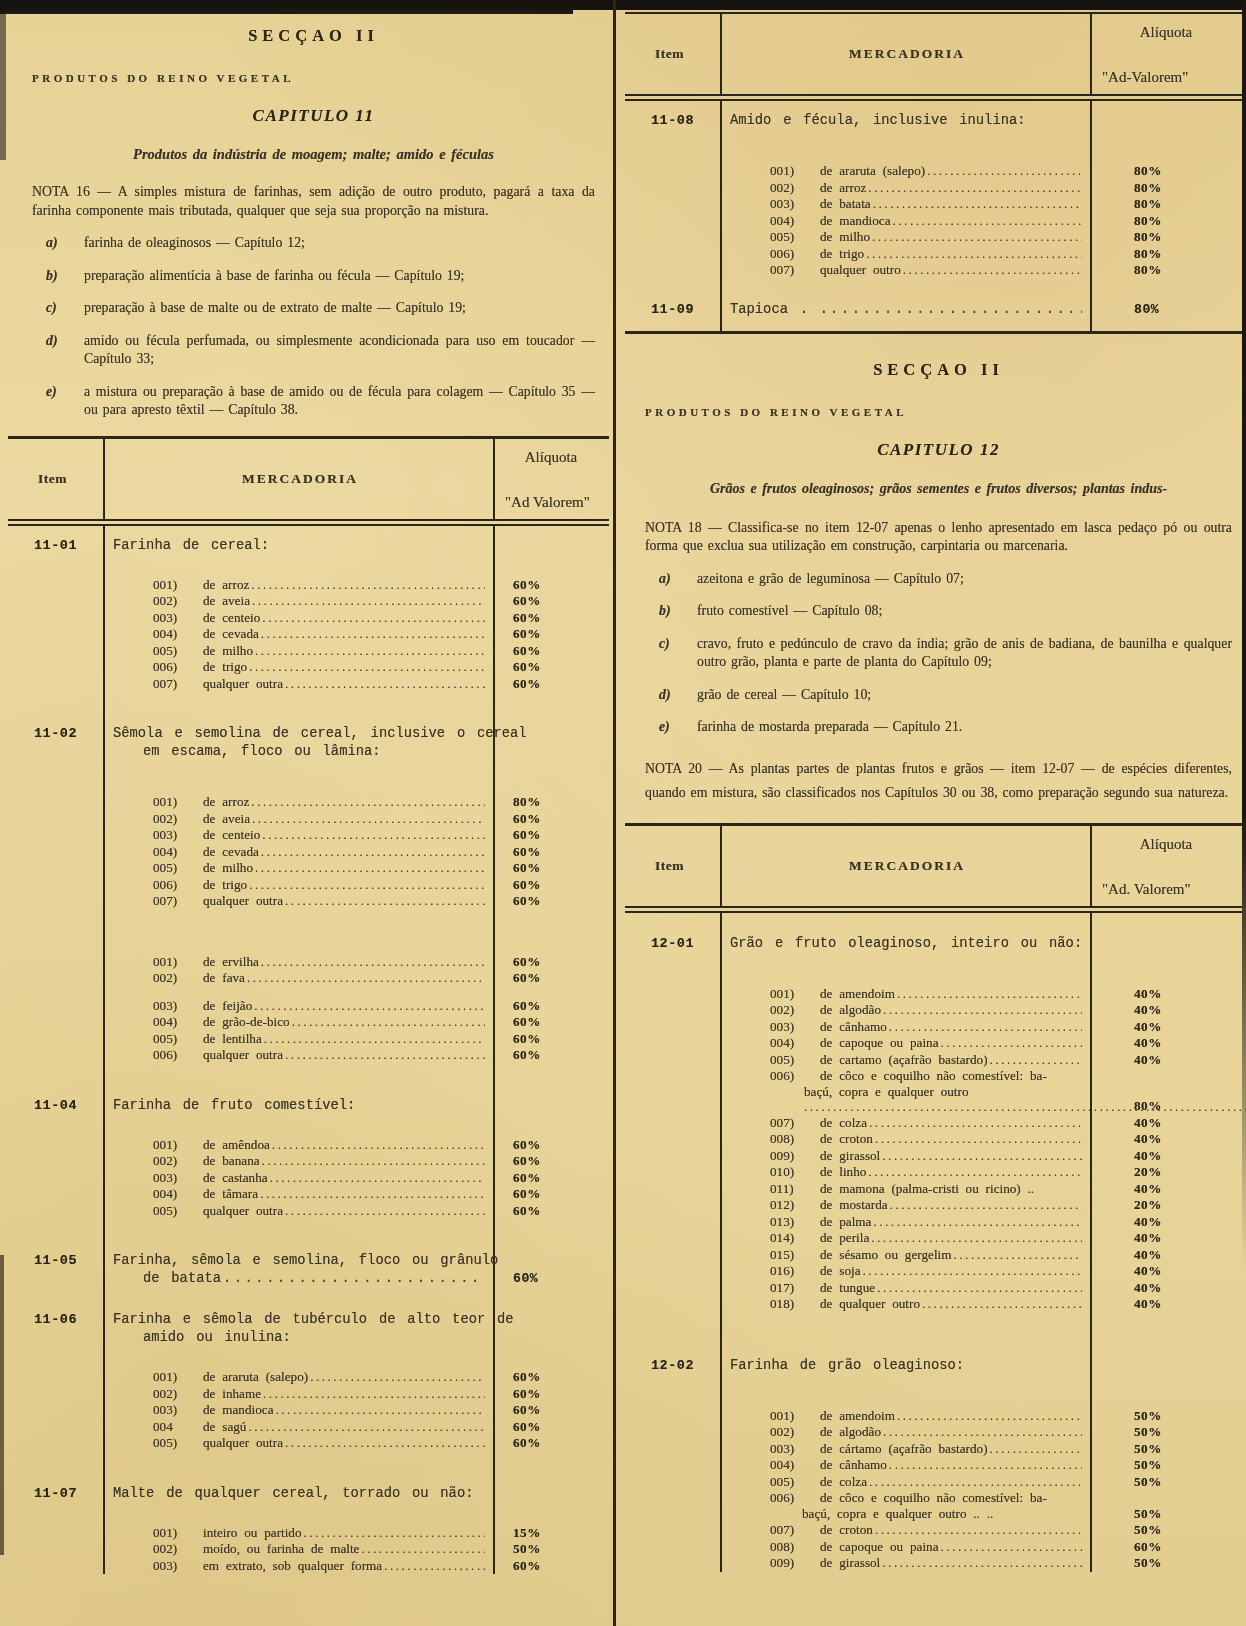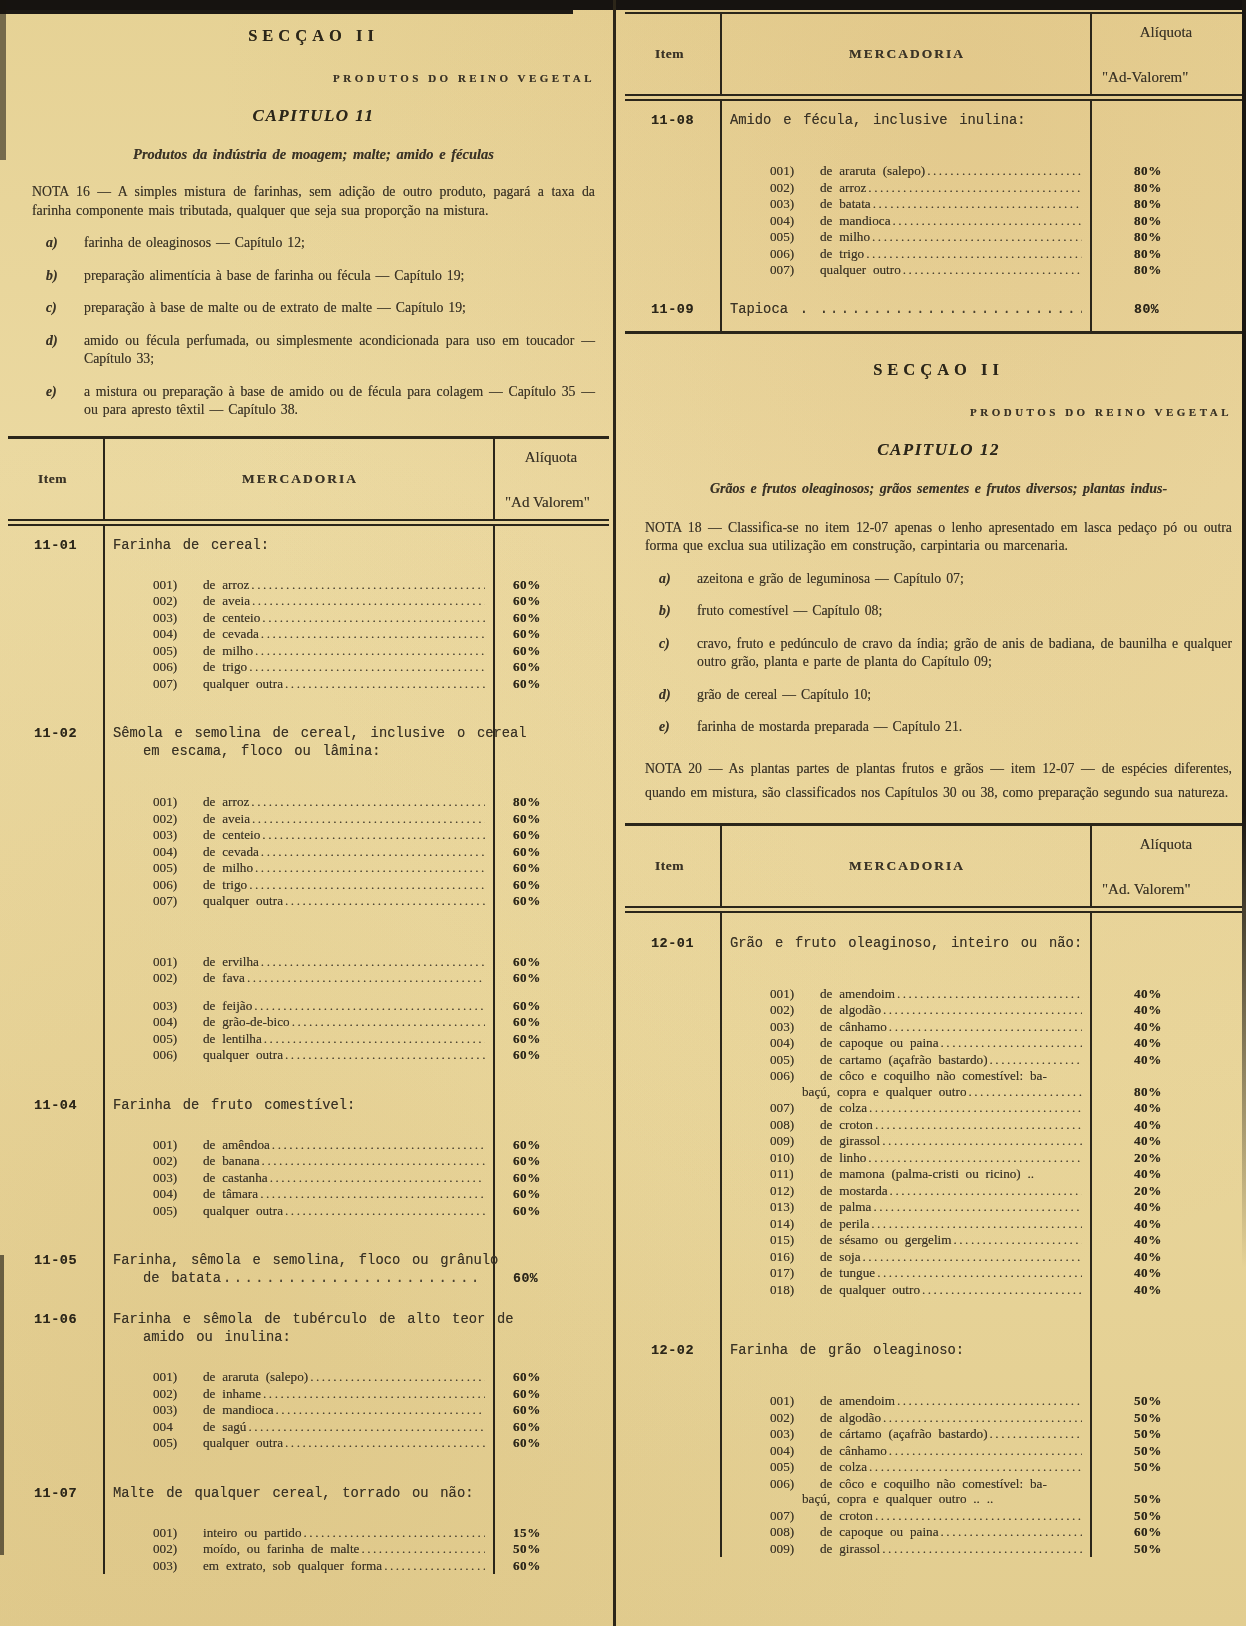--- a/index.html
+++ b/index.html
@@ -20,21 +20,21 @@
   .edge-l1{position:absolute;left:0;top:0;width:6px;height:160px;background:rgba(24,20,14,.55);}
   .edge-l2{position:absolute;left:0;top:1255px;width:4px;height:300px;background:rgba(24,20,14,.6);}
 
   .col{position:absolute;top:12px;}
   .col-left{left:8px;width:601px;}
   .col-right{left:625px;width:617px;}
   .pad{padding:0 14px 0 24px;}
   .padr{padding:0 10px 0 20px;}
 
   .sec-h1{text-align:center;font-weight:bold;font-size:16.5px;letter-spacing:5px;margin-top:14px;color:var(--ink-dk);}
-  .sec-h2{text-align:right;font-weight:bold;font-size:11px;letter-spacing:3.5px;margin-top:26px;}
+  .sec-h2{text-align:left;font-weight:bold;font-size:11px;letter-spacing:3.5px;margin-top:26px;}
   .sec-h3{text-align:center;font-weight:bold;font-style:italic;font-size:17px;letter-spacing:1.5px;margin-top:22px;color:var(--ink-dk);}
   .chap-title{text-align:center;font-weight:bold;font-style:italic;font-size:14.5px;margin-top:20px;word-spacing:2px;}
   .chap-title2{text-align:center;font-weight:bold;font-style:italic;font-size:14px;line-height:21px;margin-top:18px;word-spacing:2px;}
 
   .note{font-size:13.8px;line-height:18.5px;text-align:justify;margin-top:20px;word-spacing:1.5px;}
   .note-20{line-height:24px;}
   .note-list{margin-top:4px;}
   .note-item{display:flex;margin-top:14px;font-size:13.8px;line-height:18.5px;}
   .note-item .m{flex:0 0 52px;padding-left:14px;font-style:italic;font-weight:bold;box-sizing:border-box;}
   .note-item .t{flex:1;text-align:justify;word-spacing:1.5px;}
@@ -56,21 +56,21 @@
   .thead .c-rate{flex-direction:column;justify-content:space-between;align-items:flex-start;
     padding:10px 2px 8px 10px !important;font-size:15px;}
   .thead .r1{align-self:center;margin-right:10px;}
   .thead .r2{white-space:nowrap;}
 
   .trow{display:flex;align-items:stretch;min-height:15.5px;line-height:15.5px;font-size:13.2px;}
   .trow[data-k="b"]{height:11px;min-height:0;}
   .trow[data-k="t"],.trow[data-k="t2"]{min-height:18px;line-height:18px;font-size:13.8px;font-family:Liberation Mono, monospace;}
   .trow[data-k="t2"] .c-merc{padding-left:38px;}
   .trow[data-k="s"] .c-merc{padding-left:48px;}
-  .trow[data-k="sc"] .c-merc{padding-left:80px;}
+  .trow[data-k="sc"] .c-merc{padding-left:80px;flex-direction:column;}
   .trow .c-item{padding-left:26px;}
   .code{font-weight:bold;font-size:13.5px;letter-spacing:.5px;color:var(--ink-dk);}
   .num{flex:0 0 50px;}
   .lbl{word-spacing:3.5px;white-space:nowrap;}
   .dots{flex:1;overflow:hidden;white-space:nowrap;letter-spacing:2.5px;margin:0 2px;opacity:.9;}
   .dots::after{content:"......................................................................................................................";}
   .rate{font-weight:bold;font-size:13.2px;letter-spacing:.5px;color:var(--ink-dk);padding-bottom:1px;}
 </style>
 </head>
 <body>

